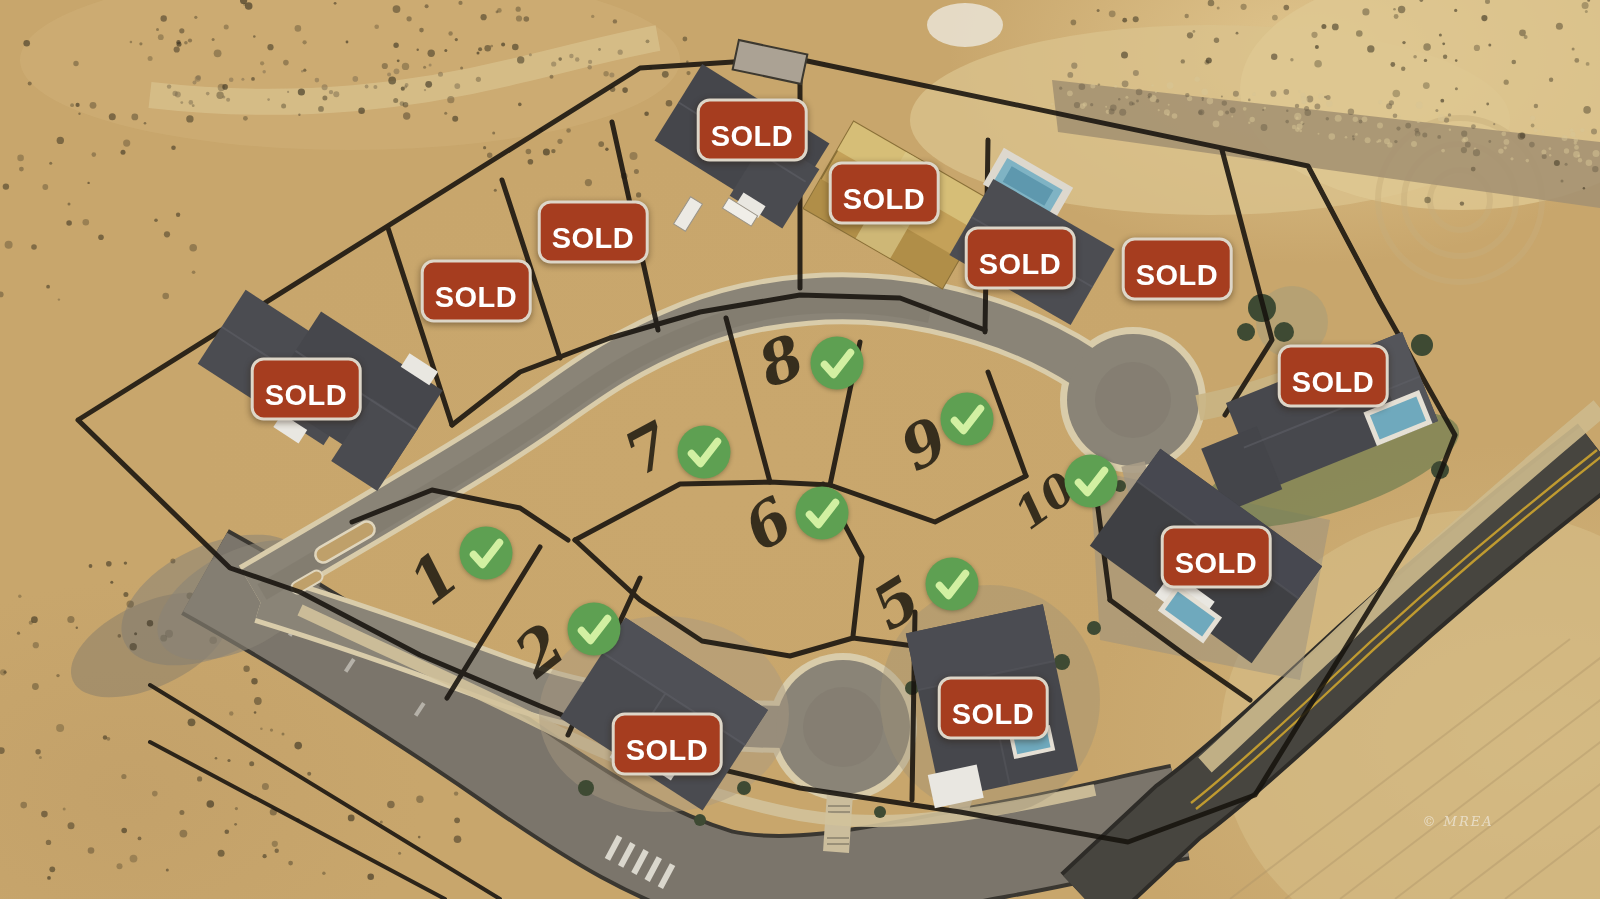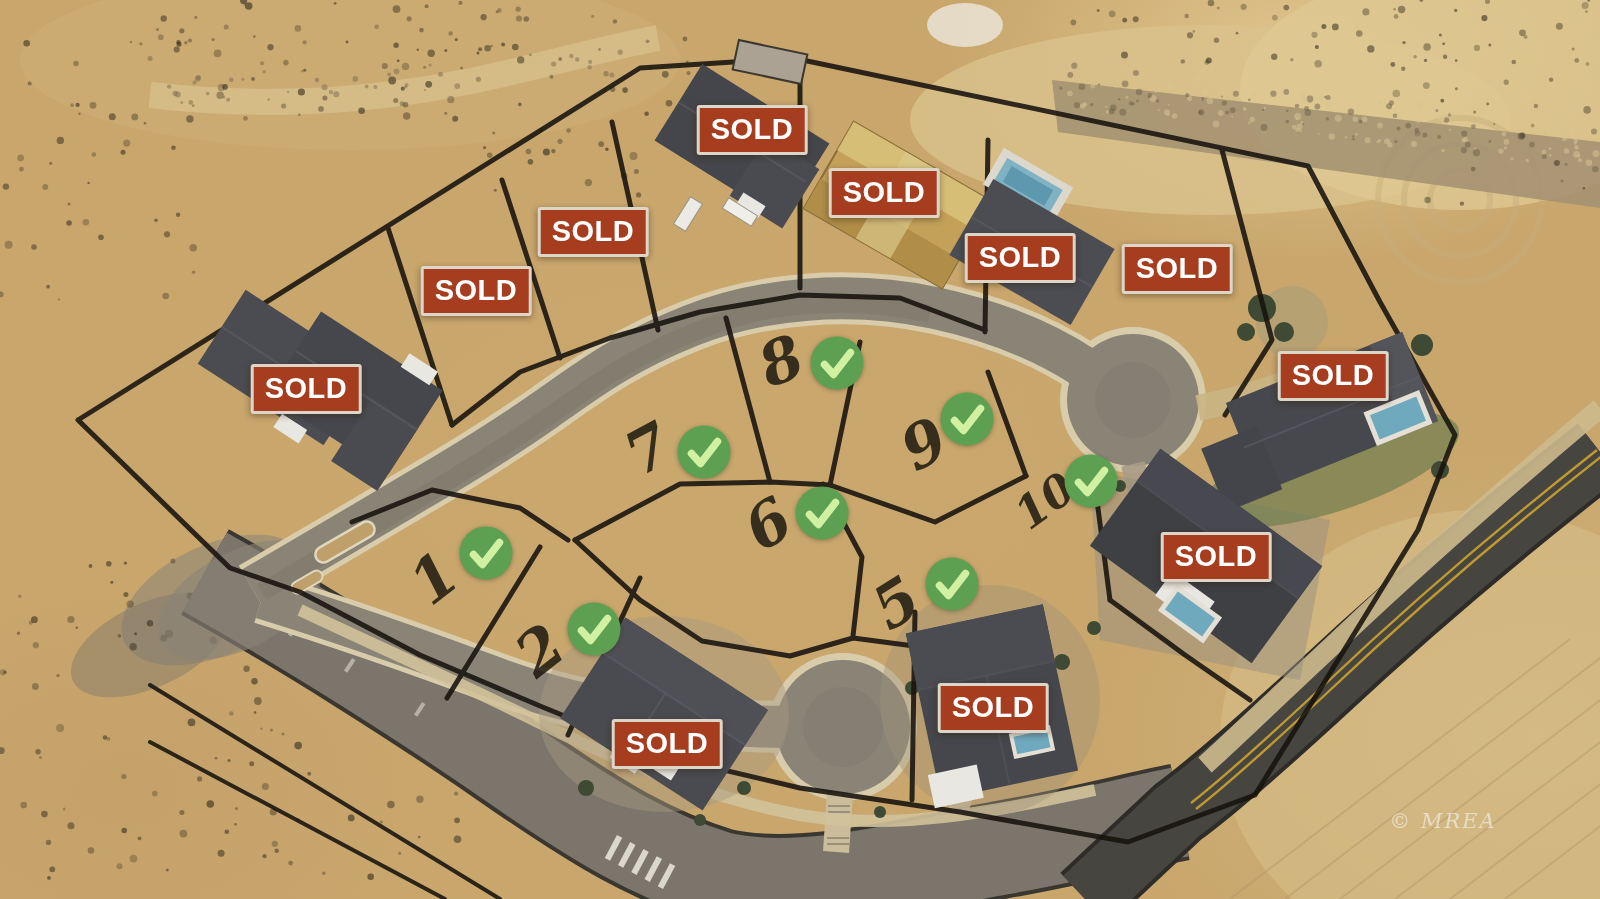--- a/index.html
+++ b/index.html
@@ -11,40 +11,40 @@
       radial-gradient(420px 300px at 8% 88%, rgba(192,158,104,.6), rgba(192,158,104,0) 70%),
       radial-gradient(700px 420px at 45% 52%, rgba(202,168,110,.55), rgba(202,168,110,0) 75%),
       #C8A66C;
     font-family:"Liberation Sans",sans-serif;
   }
   .stage svg.aerial{position:absolute;left:0;top:0;z-index:1;}
   .badge{
     position:absolute;z-index:30;transform:translate(-50%,-50%);
     background:var(--badge-bg,#A63D1F);color:var(--badge-text,#fff);
     font-family:"Liberation Sans",sans-serif;font-weight:bold;font-size:29px;
-    letter-spacing:.5px;line-height:1;padding:7px 11px 8px;
-    border:3px solid var(--badge-border,#DDD6C8);border-radius:3px;
+    letter-spacing:.5px;line-height:1;padding:20px 11px 8px;
+    border:3px solid var(--badge-border,#DDD6C8);border-radius:13px;
     box-shadow:0 2px 6px rgba(40,25,10,.4);white-space:nowrap;
   }
   .lot-num{
     position:absolute;z-index:20;transform:translate(-50%,-50%) rotate(var(--rot,0deg));
     font-family:"DejaVu Serif",serif;font-style:italic;font-weight:700;
     font-size:60px;color:var(--number-color,#1D1910);opacity:.85;line-height:1;
   }
   .lot-num.small{font-size:44px;}
   .check{
     position:absolute;z-index:21;width:53px;height:53px;border-radius:50%;
     transform:translate(-50%,-50%);background:var(--check-bg,#5EA052);
     box-shadow:0 1px 4px rgba(25,35,15,.35);
   }
   .check svg{position:absolute;inset:0;}
   .watermark{
     position:absolute;z-index:35;transform:translate(-50%,-50%);
-    font-family:"DejaVu Serif",serif;font-style:italic;font-size:21px;
-    letter-spacing:2px;color:var(--watermark-color,#F0EBE0);opacity:.72;
+    font-family:"DejaVu Serif",serif;font-style:italic;font-size:13px;
+    letter-spacing:2px;color:var(--watermark-color,#F0EBE0);opacity:.72;margin-left:15px;
   }
 </style>
 </head>
 <body>
 
 <div class="stage">
 
 <svg class="aerial" width="1600" height="899" viewBox="0 0 1600 899">
 
   <g>

